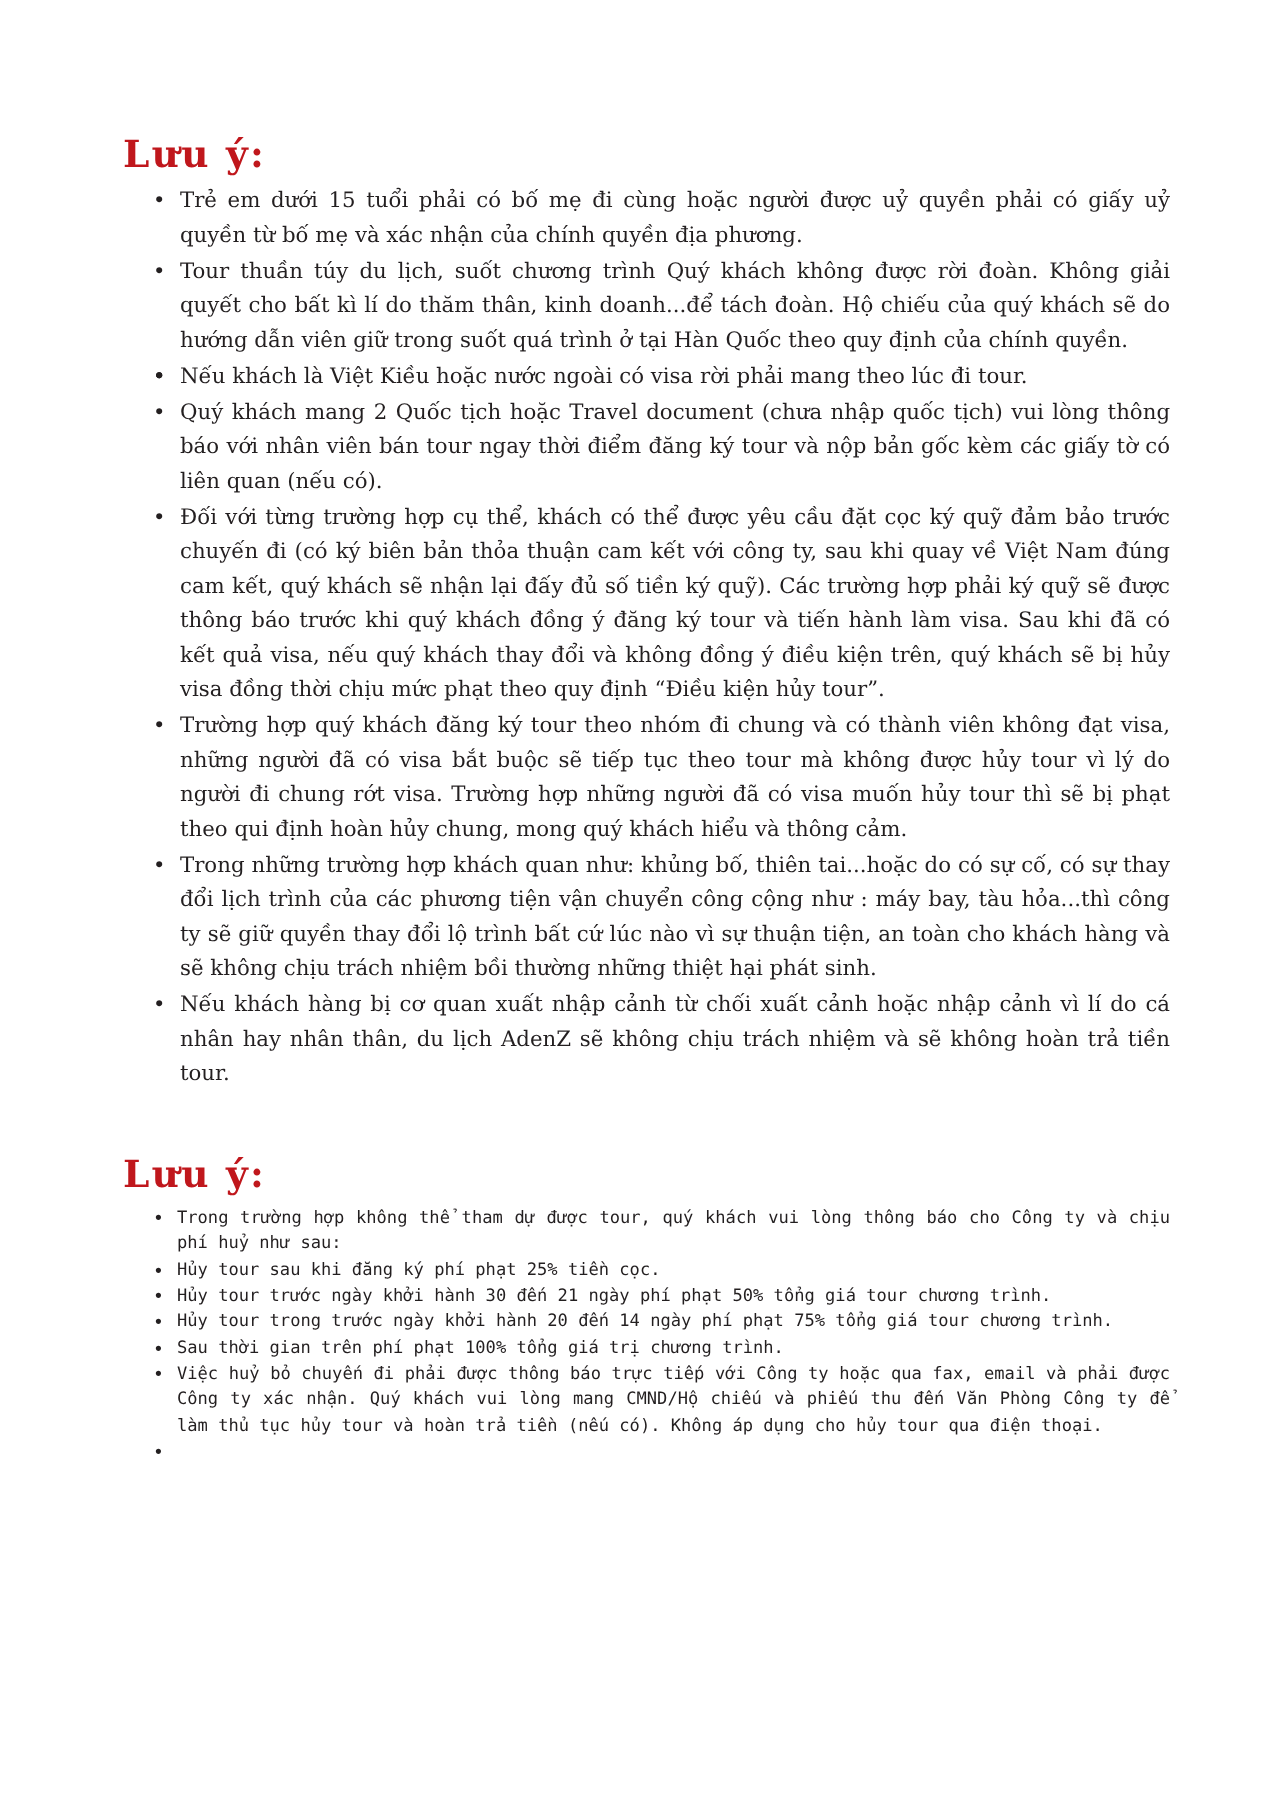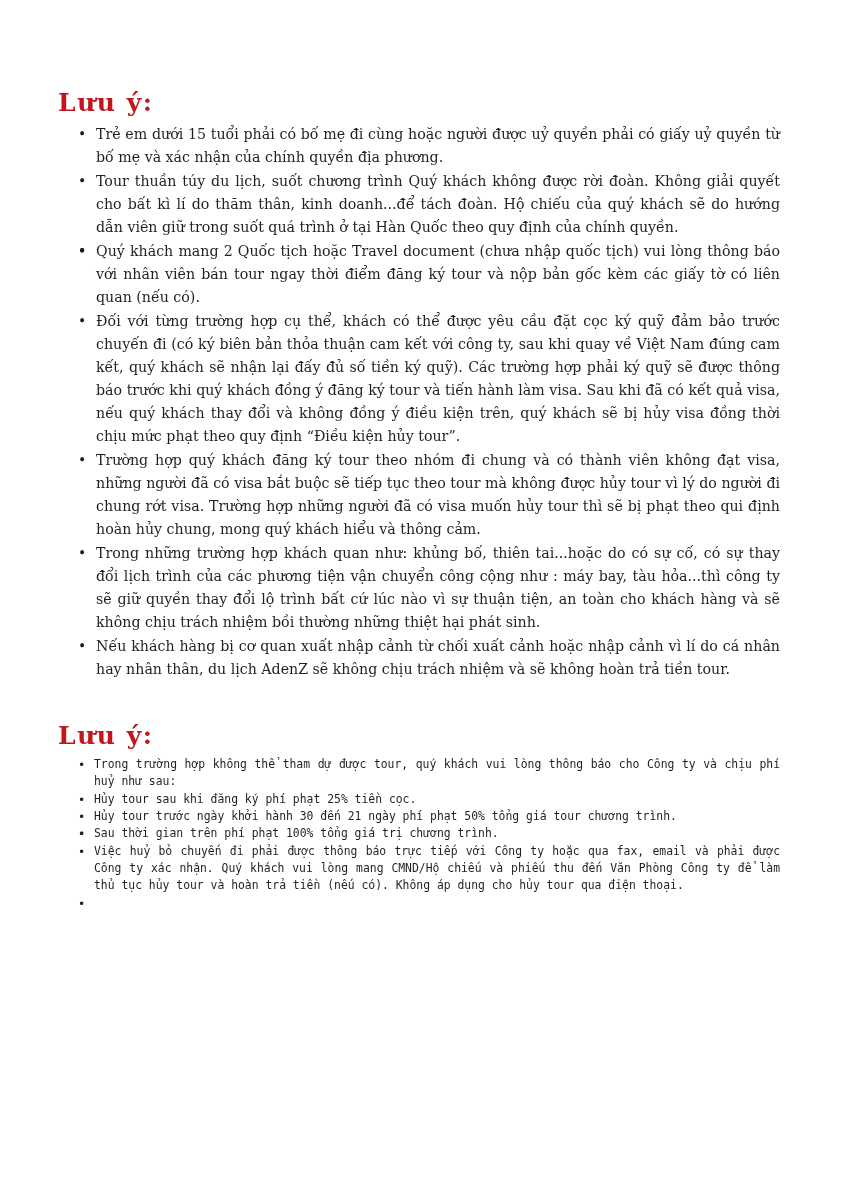--- a/index.html
+++ b/index.html
@@ -14,21 +14,21 @@
     color: #231f20;
     position: relative;
     overflow: hidden;
   }
   .page {
     position: absolute;
     top: 0; left: 0;
     width: 848px;
     height: 1200px;
     box-sizing: border-box;
-    padding: 60px 58px 40px 58px;
+    padding: 60px 58px 40px 82px;
   }
   .section {
     margin-bottom: 10px;
   }
   .section-title {
     color: #c0171c;
     font-family: "DejaVu Serif", serif;
     font-weight: bold;
     font-size: 25px;
     letter-spacing: 1.5px;
@@ -101,20 +101,21 @@
         <span>Tour thuần túy du lịch, suốt chương trình Quý khách không được rời đoàn. Không giải quyết cho bất kì lí do thăm thân, kinh doanh...để tách đoàn. Hộ chiếu của quý khách sẽ do hướng dẫn viên giữ trong suốt quá trình ở tại Hàn Quốc theo quy định của chính quyền.</span>
       </li>
       <li>
         <span class="bullet">•</span>
       </li>
       <li>
         <span class="bullet">•</span>
       </li>
       <li>
         <span class="bullet">•</span>
+        <span>Nếu khách là Việt Kiều hoặc nước ngoài có visa rời phải mang theo lúc đi tour.</span>
       </li>
       <li>
         <span class="bullet">•</span>
         <span>Quý khách mang 2 Quốc tịch hoặc Travel document (chưa nhập quốc tịch) vui lòng thông báo với nhân viên bán tour ngay thời điểm đăng ký tour và nộp bản gốc kèm các giấy tờ có liên quan (nếu có).</span>
       </li>
       <li>
         <span class="bullet">•</span>
         <span>Đối với từng trường hợp cụ thể, khách có thể được yêu cầu đặt cọc ký quỹ đảm bảo trước chuyến đi (có ký biên bản thỏa thuận cam kết với công ty, sau khi quay về Việt Nam đúng cam kết, quý khách sẽ nhận lại đấy đủ số tiền ký quỹ). Các trường hợp phải ký quỹ sẽ được thông báo trước khi quý khách đồng ý đăng ký tour và tiến hành làm visa. Sau khi đã có kết quả visa, nếu quý khách thay đổi và không đồng ý điều kiện trên, quý khách sẽ bị hủy visa đồng thời chịu mức phạt theo quy định “Điều kiện hủy tour”.</span>
       </li>
       <li>
@@ -142,20 +143,21 @@
       <li>
         <span class="bullet">•</span>
         <span>Hủy tour sau khi đăng ký phí phạt 25% tiền cọc.</span>
       </li>
       <li>
         <span class="bullet">•</span>
         <span>Hủy tour trước ngày khởi hành 30 đến 21 ngày phí phạt 50% tổng giá tour chương trình.</span>
       </li>
       <li>
         <span class="bullet">•</span>
+        <span>Hủy tour trong trước ngày khởi hành 20 đến 14 ngày phí phạt 75% tổng giá tour chương trình.</span>
       </li>
       <li>
         <span class="bullet">•</span>
         <span>Sau thời gian trên phí phạt 100% tổng giá trị chương trình.</span>
       </li>
       <li>
         <span class="bullet">•</span>
         <span>Việc huỷ bỏ chuyến đi phải được thông báo trực tiếp với Công ty hoặc qua fax, email và phải được Công ty xác nhận. Quý khách vui lòng mang CMND/Hộ chiếu và phiếu thu đến Văn Phòng Công ty để làm thủ tục hủy tour và hoàn trả tiền (nếu có). Không áp dụng cho hủy tour qua điện thoại.</span>
       </li>
       <li>

